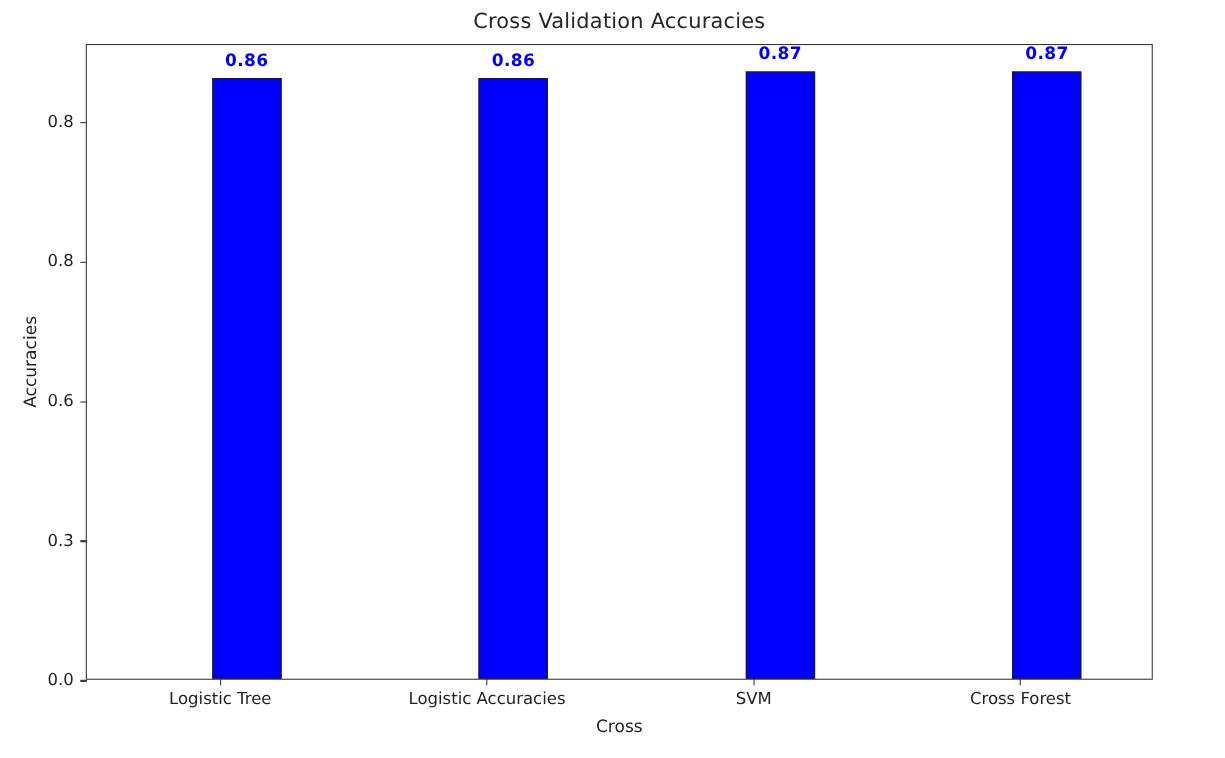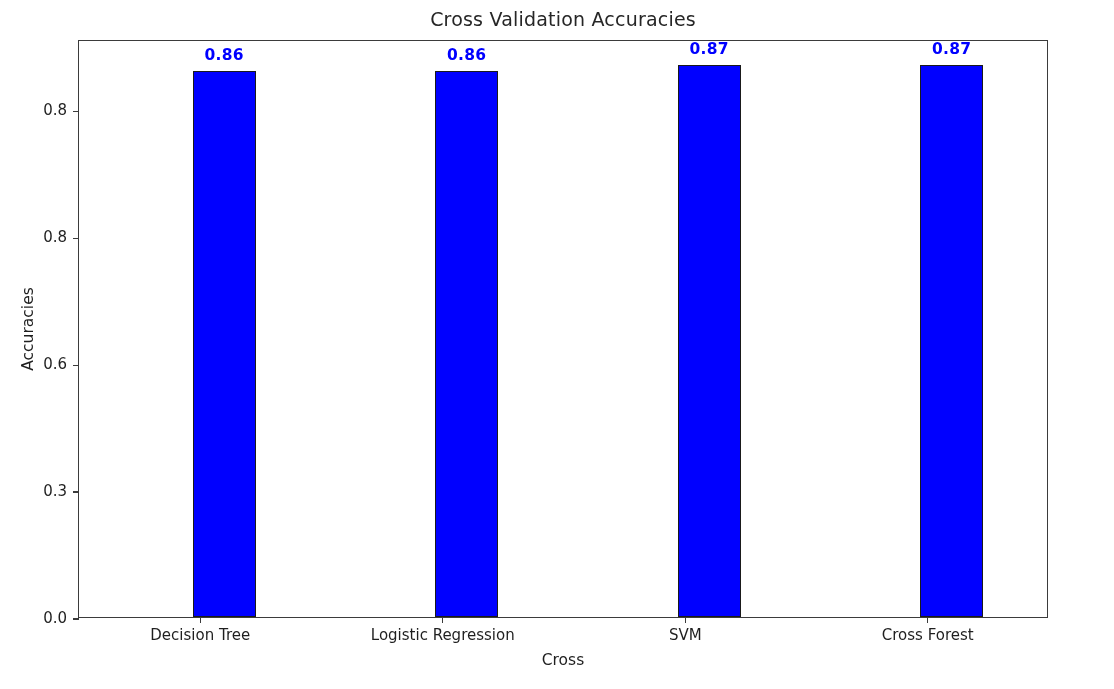--- a/index.html
+++ b/index.html
@@ -183,25 +183,25 @@
           <div class="ytick-label">0.8</div>
         </div>
         <div class="ytick" style="top: 70.4259px;">
           <div class="ytick-mark"></div>
           <div class="ytick-label">0.8</div>
         </div>
       </div>
     <div id="xticks-layer">
         <div class="xtick" style="left: 121.25px;">
           <div class="xtick-mark"></div>
-          <div class="xtick-label">Decision Tree</div>
+          <div class="xtick-label">Logistic Tree</div>
         </div>
         <div class="xtick" style="left: 363.75px;">
           <div class="xtick-mark"></div>
-          <div class="xtick-label">Logistic Regression</div>
+          <div class="xtick-label">Logistic Accuracies</div>
         </div>
         <div class="xtick" style="left: 606.25px;">
           <div class="xtick-mark"></div>
           <div class="xtick-label">SVM</div>
         </div>
         <div class="xtick" style="left: 848.75px;">
           <div class="xtick-mark"></div>
           <div class="xtick-label">Cross Forest</div>
         </div>
       </div>

